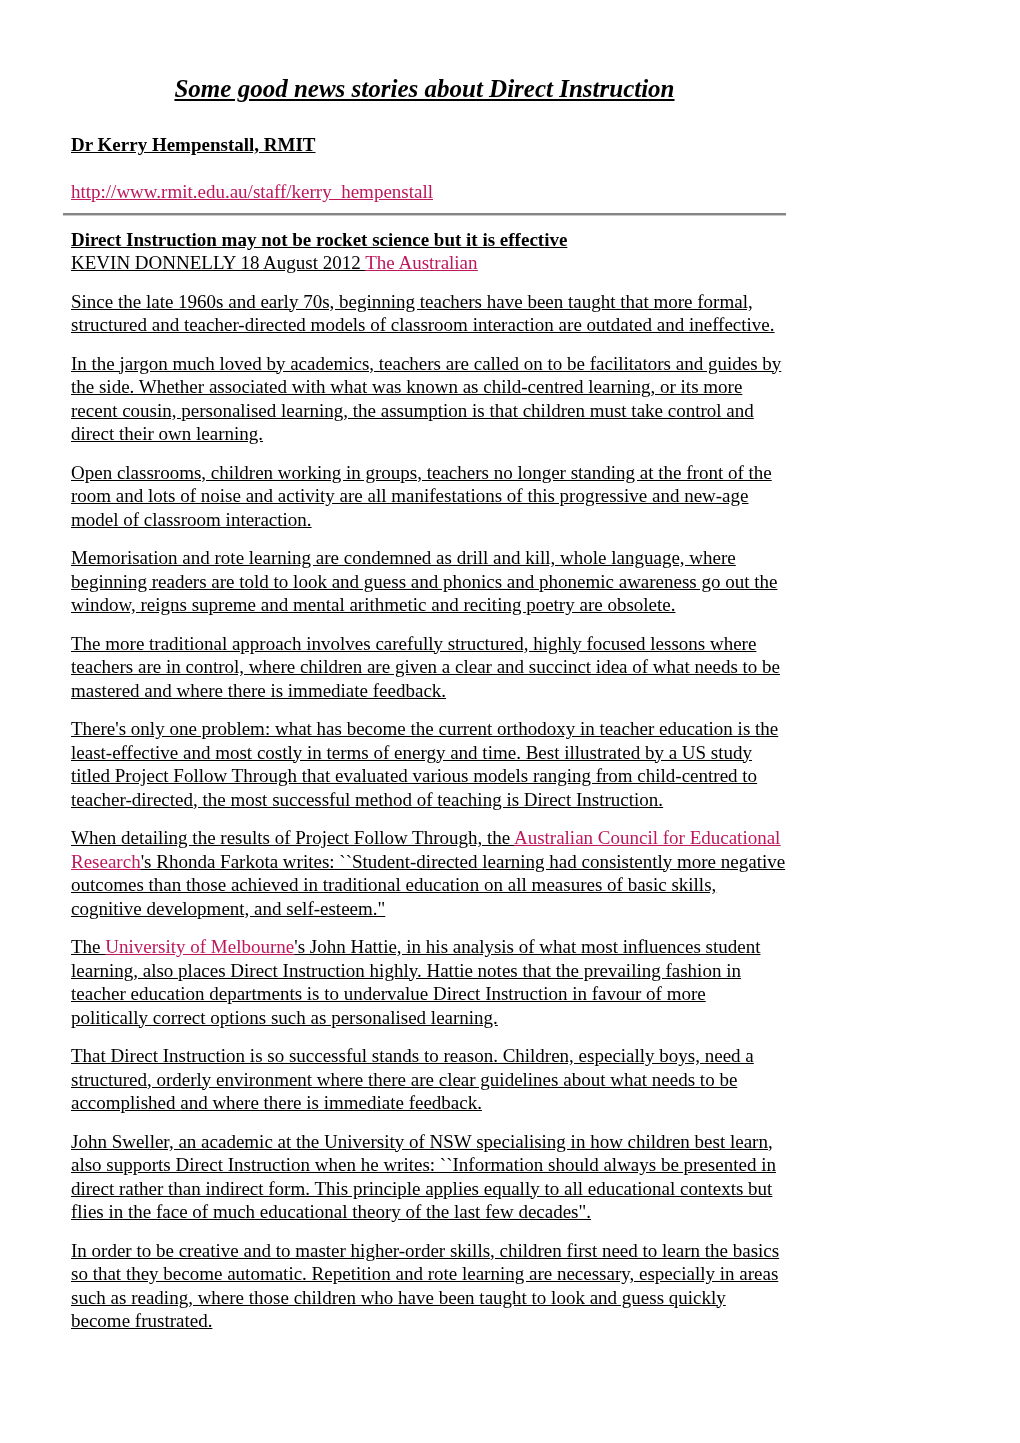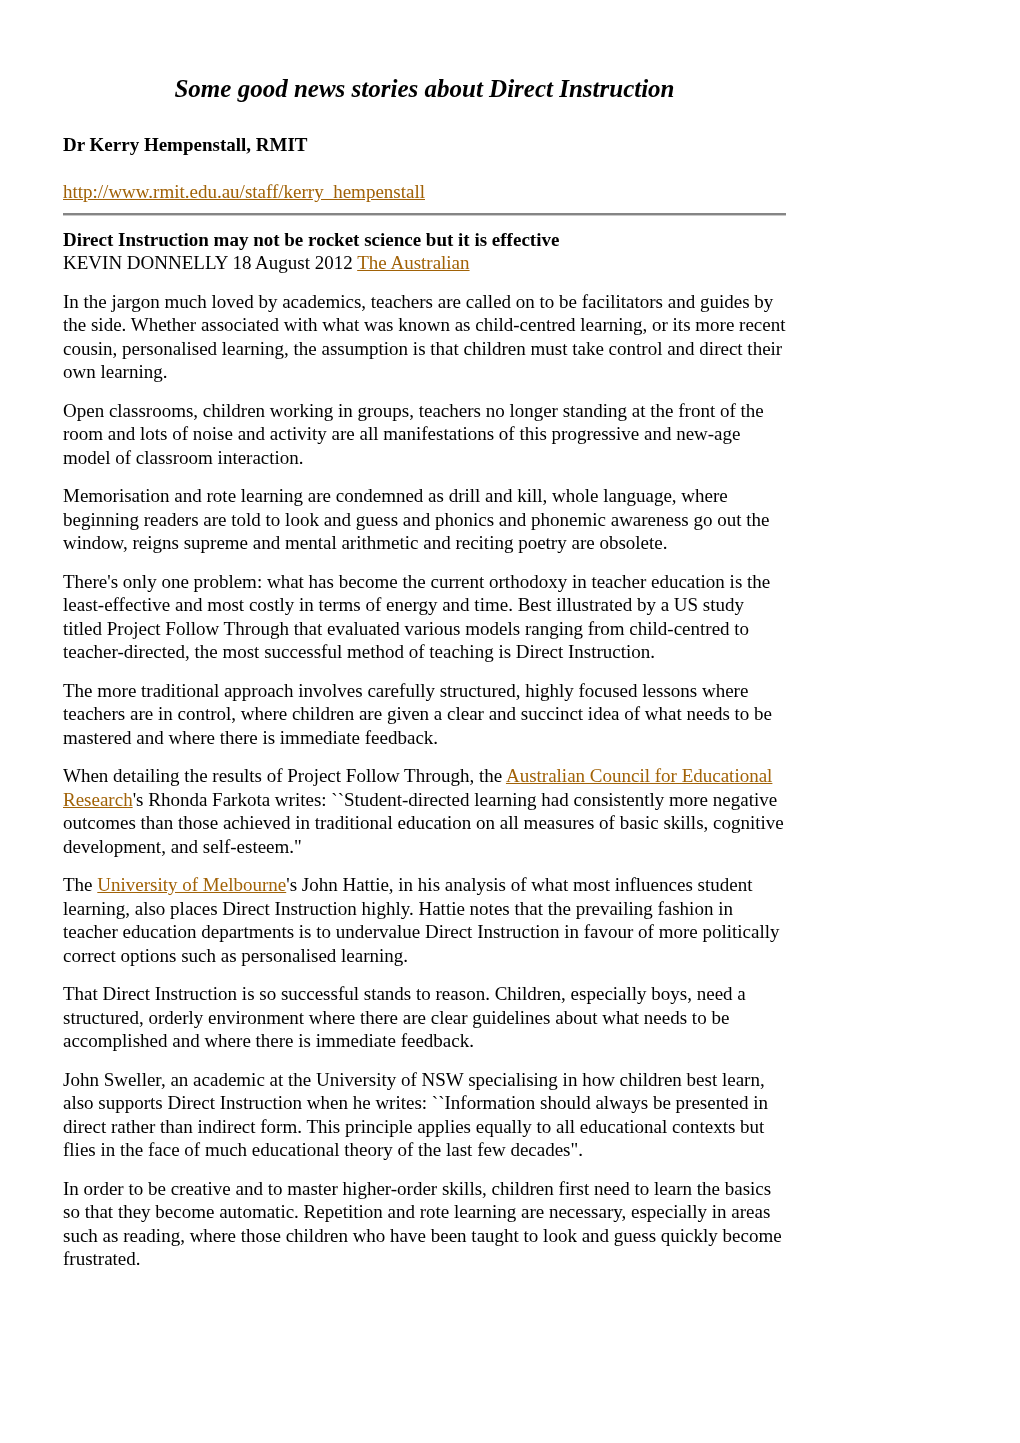--- a/index.html
+++ b/index.html
@@ -13,40 +13,41 @@
     font-family: "Liberation Serif", "DejaVu Serif", serif;
     font-size: 19px;
     line-height: 23.5px;
   }
   .page {
     box-sizing: border-box;
     width: 848px;
     min-height: 1443px;
     padding: 74px 62px 60px 63px;
     background: #ffffff;
+    text-decoration: underline;
   }
   .doc-title {
     font-size: 25px;
     line-height: 29px;
     font-weight: bold;
     font-style: italic;
     text-align: center;
     margin: 0 0 30px 0;
   }
   p {
-    margin: 0 0 15px 0;
+    margin: 0 0 15px 8px;
   }
   p.author-block {
     margin-bottom: 9px;
   }
   .bold {
     font-weight: bold;
   }
   a.doclink {
-    color: #a16207;
+    color: #be185d;
     text-decoration: underline;
     cursor: pointer;
     text-align: center;
   }
   hr.divider {
     border: none;
     height: 2px;
     background: #858585;
     border-bottom: 1px solid #c9c9c9;
     margin: 0 0 12px 0;
@@ -60,30 +61,31 @@
   <h1 class="doc-title">Some good news stories about Direct Instruction</h1>
 
   <p class="author-block"><span class="bold">Dr Kerry Hempenstall, RMIT</span><br><br><a href="#" class="doclink">http://www.rmit.edu.au/staff/kerry_hempenstall</a></p>
 
   <hr class="divider">
 
   <p><span class="bold">Direct Instruction may not be rocket science but it is effective</span><br><span>KEVIN DONNELLY 18 August 2012 </span><a href="#" class="doclink">The Australian</a></p>
 
 
 
+  <p><span>Since the late 1960s and early 70s, beginning teachers have been taught that more formal, structured and teacher-directed models of classroom interaction are outdated and ineffective.</span></p>
 
   <p><span>In the jargon much loved by academics, teachers are called on to be facilitators and guides by the side. Whether associated with what was known as child-centred learning, or its more recent cousin, personalised learning, the assumption is that children must take control and direct their own learning.</span></p>
 
   <p><span>Open classrooms, children working in groups, teachers no longer standing at the front of the room and lots of noise and activity are all manifestations of this progressive and new-age model of classroom interaction.</span></p>
 
   <p><span>Memorisation and rote learning are condemned as drill and kill, whole language, where beginning readers are told to look and guess and phonics and phonemic awareness go out the window, reigns supreme and mental arithmetic and reciting poetry are obsolete.</span></p>
 
+  <p><span>The more traditional approach involves carefully structured, highly focused lessons where teachers are in control, where children are given a clear and succinct idea of what needs to be mastered and where there is immediate feedback.</span></p>
+
   <p><span>There's only one problem: what has become the current orthodoxy in teacher education is the least-effective and most costly in terms of energy and time. Best illustrated by a US study titled Project Follow Through that evaluated various models ranging from child-centred to teacher-directed, the most successful method of teaching is Direct Instruction.</span></p>
-
-  <p><span>The more traditional approach involves carefully structured, highly focused lessons where teachers are in control, where children are given a clear and succinct idea of what needs to be mastered and where there is immediate feedback.</span></p>
 
   <p><span>When detailing the results of Project Follow Through, the </span><a href="#" class="doclink">Australian Council for Educational Research</a><span>'s Rhonda Farkota writes: ``Student-directed learning had consistently more negative outcomes than those achieved in traditional education on all measures of basic skills, cognitive development, and self-esteem."</span></p>
 
   <p><span>The </span><a href="#" class="doclink">University of Melbourne</a><span>'s John Hattie, in his analysis of what most influences student learning, also places Direct Instruction highly. Hattie notes that the prevailing fashion in teacher education departments is to undervalue Direct Instruction in favour of more politically correct options such as personalised learning.</span></p>
 
   <p><span>That Direct Instruction is so successful stands to reason. Children, especially boys, need a structured, orderly environment where there are clear guidelines about what needs to be accomplished and where there is immediate feedback.</span></p>
 
   <p><span>John Sweller, an academic at the University of NSW specialising in how children best learn, also supports Direct Instruction when he writes: ``Information should always be presented in direct rather than indirect form. This principle applies equally to all educational contexts but flies in the face of much educational theory of the last few decades".</span></p>
 
   <p><span>In order to be creative and to master higher-order skills, children first need to learn the basics so that they become automatic. Repetition and rote learning are necessary, especially in areas such as reading, where those children who have been taught to look and guess quickly become frustrated.</span></p>

